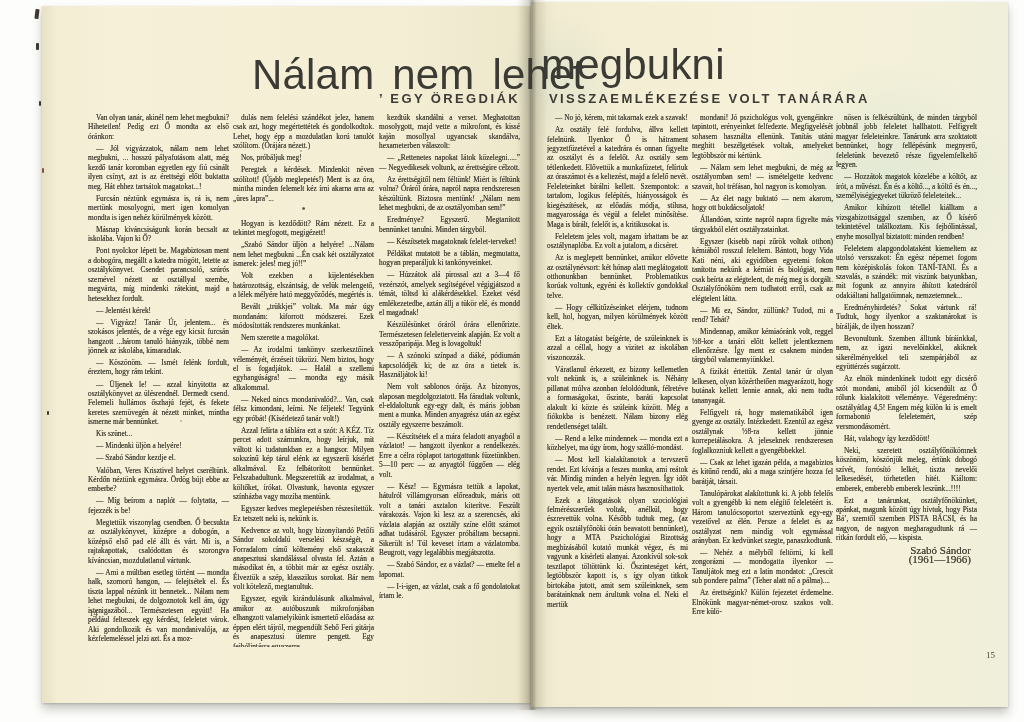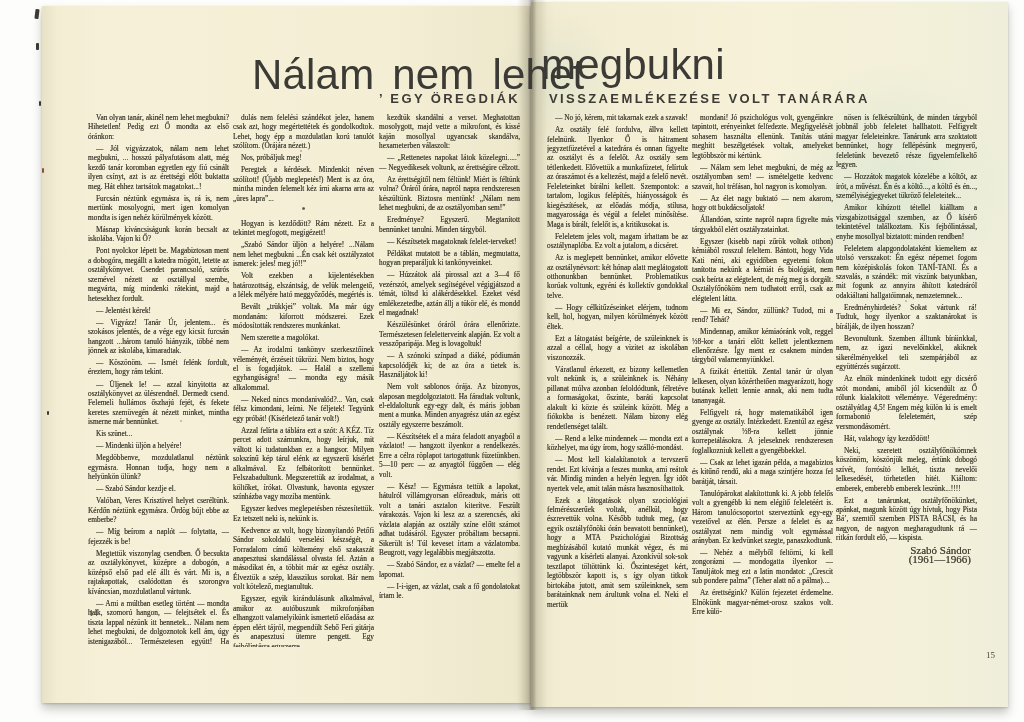--- a/index.html
+++ b/index.html
@@ -106,21 +106,20 @@
     <p class="par ital">— Jól vigyázzatok, nálam nem lehet megbukni, ... hosszú pályafutásom alatt, még kezdő tanár koromban egyetlen egy fiú csinált ilyen csínyt, azt is az érettségi előtt buktatta meg. Hát ehhez tartsátok magatokat...!</p>
     <p class="par">Furcsán néztünk egymásra is, rá is, nem mertünk mosolyogni, mert igen komolyan mondta is igen nehéz körülmények között.</p>
     <p class="par">Másnap kíváncsiságunk korán becsalt az iskolába. Vajon ki Ő?</p>
     <p class="par">Pont nyolckor lépett be. Magabiztosan ment a dobogóra, megállt a katedra mögött, letette az osztálykönyvet. Csendet parancsoló, szúrós szemével nézett az osztállyal szembe, megvárta, míg mindenki rátekint, majd a hetesekhez fordult.</p>
     <p class="par ital">— Jelentést kérek!</p>
     <p class="par ital">— Vigyázz! Tanár Úr, jelentem... és szokásos jelentés, de a vége egy kicsit furcsán hangzott ...három tanuló hiányzik, többé nem jönnek az iskolába, kimaradtak.</p>
     <p class="par">— Köszönöm. — Ismét felénk fordult, éreztem, hogy rám tekint.</p>
     <p class="par">— Üljenek le! — azzal kinyitotta az osztálykönyvet az ülésrendnél. Dermedt csend. Felemeli hullámos őszhajú fejét, és fekete keretes szemüvegén át nézett minket, mintha ismerne már bennünket.</p>
     <p class="par">Kis szünet...</p>
     <p class="par ital">— Mindenki üljön a helyére!</p>
-    <p class="par">Megdöbbenve, mozdulatlanul néztünk egymásra. Honnan tudja, hogy nem a helyünkön ülünk?</p>
     <p class="par ital">— Szabó Sándor kezdje el.</p>
     <p class="par">Valóban, Veres Krisztivel helyet cseréltünk. Kérdőn néztünk egymásra. Ördög bújt ebbe az emberbe?</p>
     <p class="par ital">— Míg beírom a naplót — folytatta, — fejezzék is be!</p>
     <p class="par">Megtettük viszonylag csendben. Ő becsukta az osztálykönyvet, középre a dobogón, a középső első pad elé állt és várt. Mi is, a rajtakapottak, csalódottan és szorongva kíváncsian, mozdulatlanul vártunk.</p>
     <p class="par">— Ami a múltban esetleg történt — mondta halk, szomorú hangon, — felejtsétek el. És tiszta lappal nézünk itt bennetek... Nálam nem lehet megbukni, de dolgoznotok kell ám, úgy istenigazából... Természetesen együtt! Ha például felteszek egy kérdést, feleletet várok. Aki gondolkozik és van mondanivalója, az kézfelemeléssel jelzi azt. És a moz-</p>
   </div>
 <div class="col" id="col2">
     <p class="par">dulás nem felelési szándékot jelez, hanem csak azt, hogy megértettétek és gondolkodtok. Lehet, hogy épp a mozdulatlan korú tanulót szólítom. (Órájára nézett.)</p>
     <p class="par ital">Nos, próbáljuk meg!</p>
     <p class="par">Peregtek a kérdések. Mindenkit néven szólított! (Újabb meglepetés!) Ment is az óra, mintha minden felemelt kéz írni akarna arra az „üres lapra”...</p>

